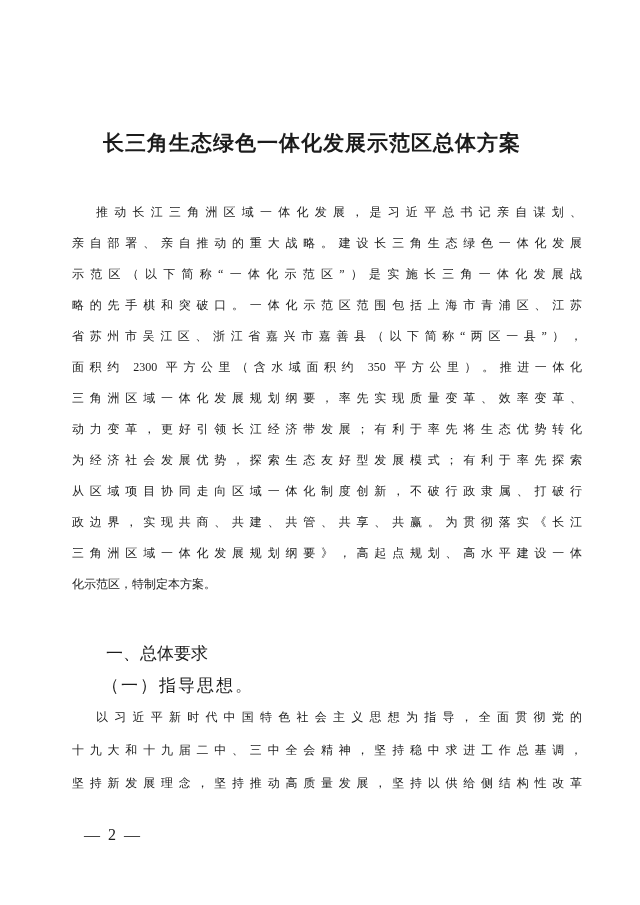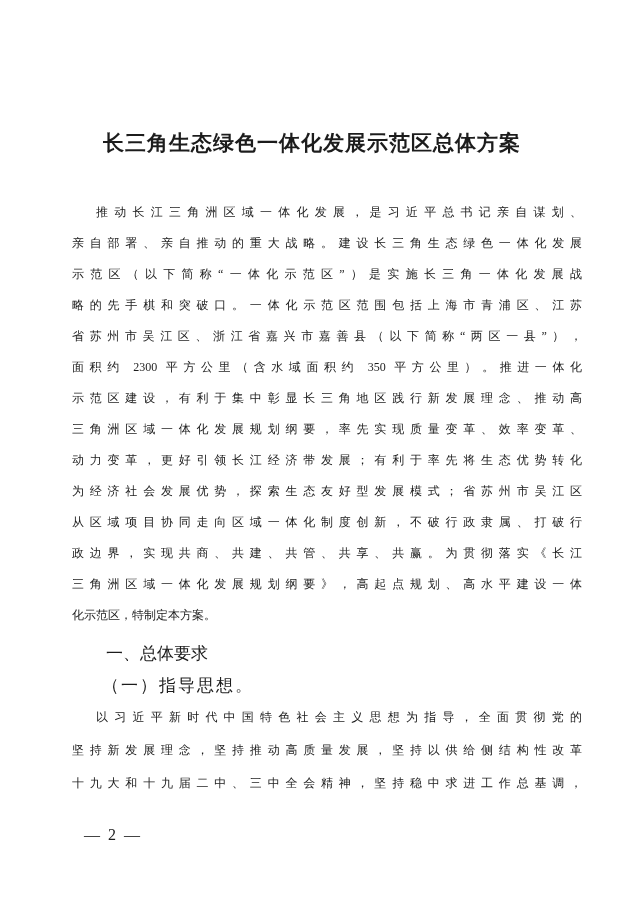--- a/index.html
+++ b/index.html
@@ -79,35 +79,34 @@
 
   <h1 class="doc-title">长三角生态绿色一体化发展示范区总体方案</h1>
 
   <div class="para end-para" style="top:197px">
       <div class="line first-line">推动长江三角洲区域一体化发展，是习近平总书记亲自谋划、</div>
       <div class="line">亲自部署、亲自推动的重大战略。建设长三角生态绿色一体化发展</div>
       <div class="line">示范区（以下简称“一体化示范区”）是实施长三角一体化发展战</div>
       <div class="line">略的先手棋和突破口。一体化示范区范围包括上海市青浦区、江苏</div>
       <div class="line">省苏州市吴江区、浙江省嘉兴市嘉善县（以下简称“两区一县”），</div>
       <div class="line">面积约 2300 平方公里（含水域面积约 350 平方公里）。推进一体化</div>
-      <div class="line">示范区建设，有利于集中彰显长三角地区践行新发展理念、推动高</div>
       <div class="line">三角洲区域一体化发展规划纲要，率先实现质量变革、效率变革、</div>
       <div class="line">动力变革，更好引领长江经济带发展；有利于率先将生态优势转化</div>
-      <div class="line">为经济社会发展优势，探索生态友好型发展模式；省苏州市吴江区</div>
+      <div class="line">为经济社会发展优势，探索生态友好型发展模式；有利于率先探索</div>
       <div class="line">从区域项目协同走向区域一体化制度创新，不破行政隶属、打破行</div>
       <div class="line">政边界，实现共商、共建、共管、共享、共赢。为贯彻落实《长江</div>
       <div class="line">三角洲区域一体化发展规划纲要》，高起点规划、高水平建设一体</div>
       <div class="line last-line">化示范区，特制定本方案。</div>
     </div>
 
   <div class="heading-l1">一、总体要求</div>
 
   <div class="heading-l2">（一）指导思想。</div>
 
   <div class="para para-2 continued" style="top:701px">
       <div class="line first-line">以习近平新时代中国特色社会主义思想为指导，全面贯彻党的</div>
+      <div class="line">十九大和十九届二中、三中全会精神，坚持稳中求进工作总基调，</div>
       <div class="line last-line">坚持新发展理念，坚持推动高质量发展，坚持以供给侧结构性改革</div>
-      <div class="line">十九大和十九届二中、三中全会精神，坚持稳中求进工作总基调，</div>
     </div>
 
   <div class="page-footer">— 2 —</div>
 
 </div>
 
 </body></html>

